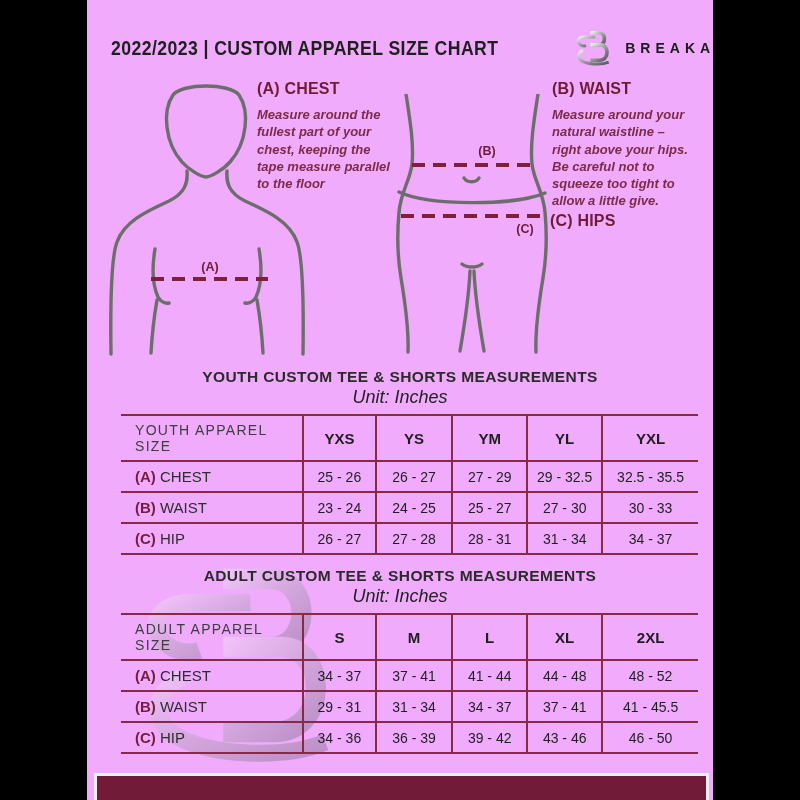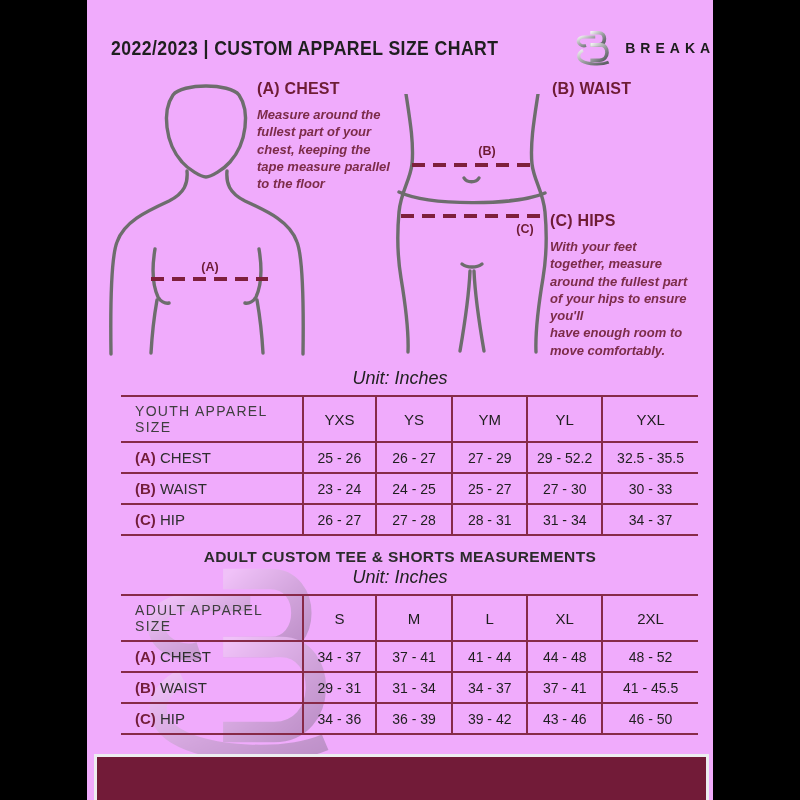--- a/index.html
+++ b/index.html
@@ -39,21 +39,21 @@
   .tbl-head h2{margin:0;font-size:15.5px;font-weight:700;letter-spacing:0.4px;color:#2b2b2b;}
   .tbl-head .unit{font-size:18px;font-style:italic;color:#222;margin-top:1px;margin-bottom:6px;}
   table.size-table{
     border-collapse:collapse;table-layout:fixed;
     width:577px;margin:0 0 0 34px;
     border-top:2px solid #872a48;border-bottom:2px solid #a3a3a3;
   }
   table.size-table th,table.size-table td{
     border-bottom:2px solid #872a48;text-align:center;padding:6px 3px;
   }
-  table.size-table th{font-size:15px;font-weight:400;color:#1e1e1e;}
+  table.size-table th{font-size:15px;font-weight:700;color:#1e1e1e;}
   table.size-table th.label-col{
     font-size:14px;font-weight:400;color:#3e3e3e;letter-spacing:1.3px;
     text-align:left;padding-left:14px;
   }
   table.size-table td{font-size:14px;color:#1f1f1f;}
   table.size-table td.label-col{
     text-align:left;padding-left:14px;font-size:15px;color:#2e2e2e;
   }
   table.size-table td + td,table.size-table th + th{border-left:2px solid #872a48;}
   .prefix{font-weight:700;color:#731d3a;}
@@ -134,34 +134,34 @@
       <div class="instr" style="left:170px;top:2px;width:158px">
         <h3>(A) CHEST</h3>
         <p>Measure around the
 fullest part of your
 chest, keeping the
 tape measure parallel
 to the floor</p>
       </div>
       <div class="instr" style="left:465px;top:2px;width:154px">
         <h3>(B) WAIST</h3>
+        <p>Measure around your
+natural waistline –
+right above your hips.
+Be careful not to
+squeeze too tight to
+allow a little give.</p>
       </div>
       <div class="instr" style="left:463px;top:134px;width:154px">
         <h3>(C) HIPS</h3>
-        <p>With your feet
-together, measure
-around the fullest part
-of your hips to ensure
-you'll
-have enough room to
-move comfortably.</p>
       </div>
     </div>
 
     <div class="tbl-head">
+      <h2>YOUTH CUSTOM TEE &amp; SHORTS MEASUREMENTS</h2>
       <div class="unit">Unit: Inches</div>
     </div>
     <table class="size-table">
       <colgroup>
         <col style="width:31.5%">
           <col style="width:12.7%">
           <col style="width:13.2%">
         <col style="width:13%">
           <col style="width:13%">
           <col style="width:16.6%">
@@ -175,21 +175,21 @@
             <th>YL</th>
             <th>YXL</th>
           </tr>
         </thead>
         <tbody>
           <tr>
             <td class="label-col"><span class="prefix">(A)</span> CHEST</td>
             <td>25 - 26</td>
             <td>26 - 27</td>
             <td>27 - 29</td>
-            <td>29 - 52.2</td>
+            <td>29 - 32.5</td>
             <td>32.5 - 35.5</td>
           </tr>
           <tr>
             <td class="label-col"><span class="prefix">(B)</span> WAIST</td>
             <td>23 - 24</td>
             <td>24 - 25</td>
             <td>25 - 27</td>
             <td>27 - 30</td>
             <td>30 - 33</td>
           </tr>

